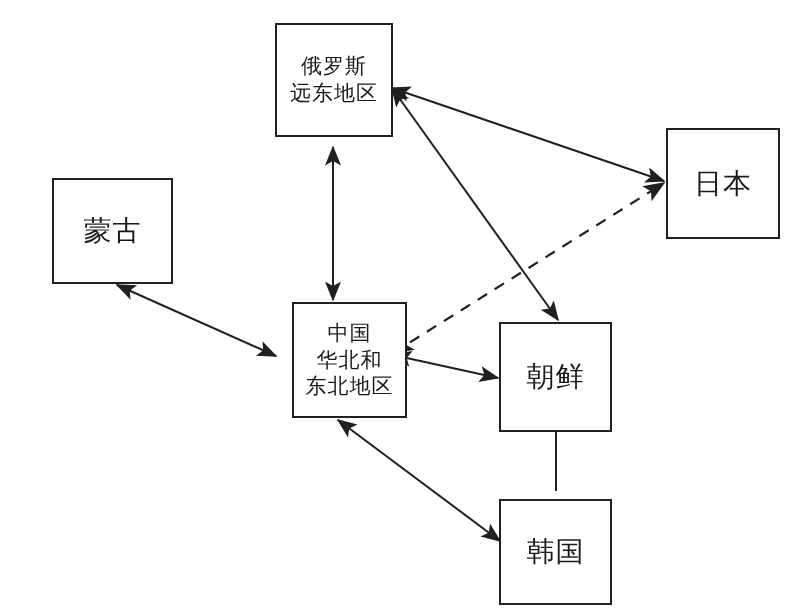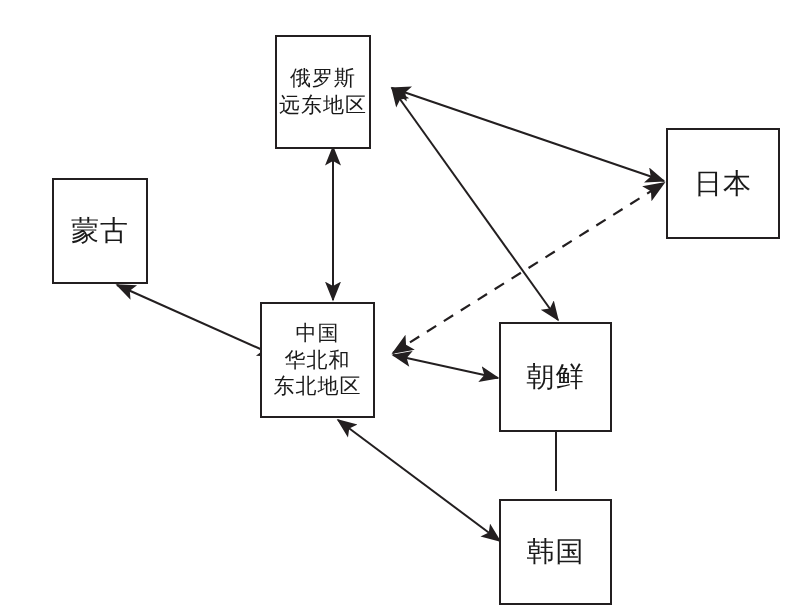--- a/index.html
+++ b/index.html
@@ -68,30 +68,30 @@
         <line x1="392" y1="88" x2="558" y2="320" stroke="#231f20" stroke-width="2" marker-end="url(#arrow-end)" marker-start="url(#arrow-start)"></line>
         <line x1="333" y1="147" x2="333" y2="300" stroke="#231f20" stroke-width="2" marker-end="url(#arrow-end)" marker-start="url(#arrow-start)"></line>
         <line x1="117" y1="285" x2="276" y2="356" stroke="#231f20" stroke-width="2" marker-end="url(#arrow-end)" marker-start="url(#arrow-start)"></line>
         <line x1="393" y1="355" x2="498" y2="378" stroke="#231f20" stroke-width="2" marker-end="url(#arrow-end)" marker-start="url(#arrow-start)"></line>
         <line x1="393" y1="353" x2="664" y2="183" stroke="#231f20" stroke-width="2.2" stroke-dasharray="11,9" marker-end="url(#arrow-end)" marker-start="url(#arrow-start)"></line>
         <line x1="338" y1="420" x2="500" y2="541" stroke="#231f20" stroke-width="2" marker-end="url(#arrow-end)" marker-start="url(#arrow-start)"></line>
         <line x1="556" y1="432" x2="556" y2="491" stroke="#231f20" stroke-width="2"></line>
       </g>
   </svg>
 
-  <div class="node" style="left: 275px; top: 35px; width: 96px; height: 114px; border-color: rgb(35, 31, 32); background: rgb(255, 255, 255);">
+  <div class="node" style="left: 275px; top: 23px; width: 118px; height: 114px; border-color: rgb(35, 31, 32); background: rgb(255, 255, 255);">
     <span class="node-label">俄罗斯
 远东地区</span>
   </div>
 
-  <div class="node node-single" style="left: 52px; top: 178px; width: 96px; height: 106px; border-color: rgb(35, 31, 32); background: rgb(255, 255, 255);">
+  <div class="node node-single" style="left: 52px; top: 178px; width: 121px; height: 106px; border-color: rgb(35, 31, 32); background: rgb(255, 255, 255);">
     <span class="node-label">蒙古</span>
   </div>
 
-  <div class="node" style="left: 260px; top: 302px; width: 115px; height: 116px; border-color: rgb(35, 31, 32); background: rgb(255, 255, 255);">
+  <div class="node" style="left: 292px; top: 302px; width: 115px; height: 116px; border-color: rgb(35, 31, 32); background: rgb(255, 255, 255);">
     <span class="node-label">中国
 华北和
 东北地区</span>
   </div>
 
   <div class="node node-single" style="left: 666px; top: 128px; width: 114px; height: 111px; border-color: rgb(35, 31, 32); background: rgb(255, 255, 255);">
     <span class="node-label">日本</span>
   </div>
 
   <div class="node node-single" style="left: 499px; top: 322px; width: 113px; height: 110px; border-color: rgb(35, 31, 32); background: rgb(255, 255, 255);">

